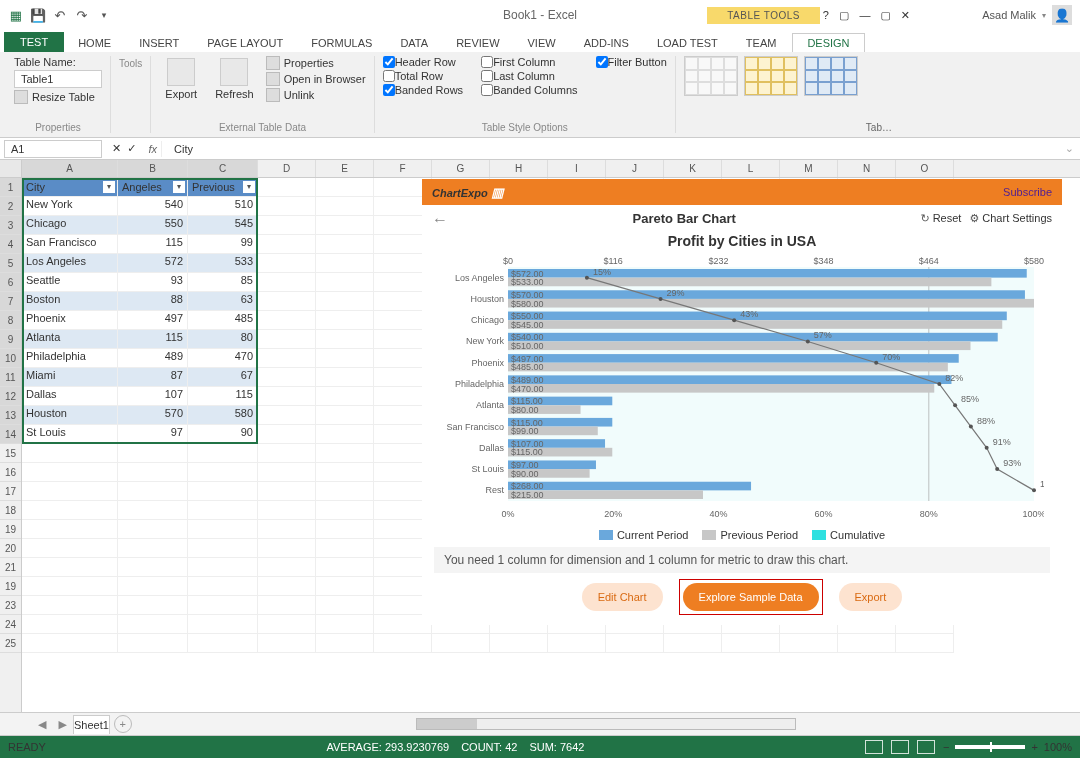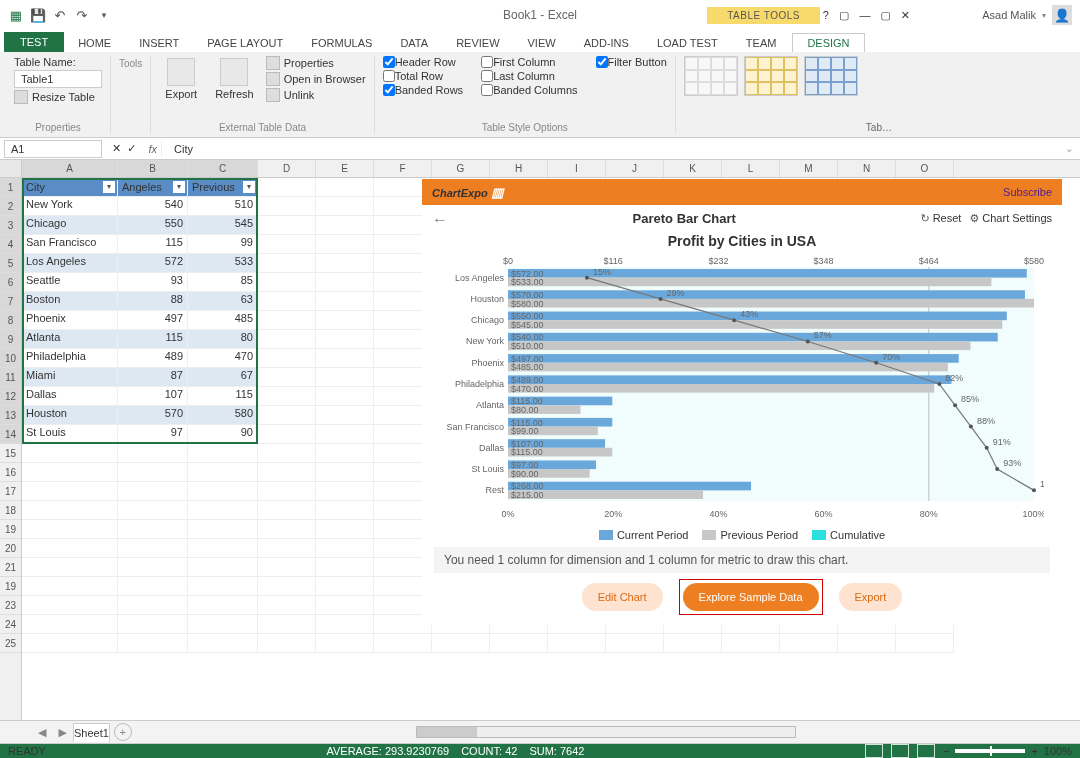--- a/index.html
+++ b/index.html
@@ -86,21 +86,21 @@
 .pb.act::after{content:"";position:absolute;inset:-4px;border:1px solid #c00}
 
 .shtabs{height:24px;background:#f3f3f3;border-top:1px solid #ccc;border-bottom:1px solid #ccc;display:flex;align-items:center}
 .stabspace{width:32px}
 .shtab{background:#fff;border:1px solid #ccc;border-bottom:none;padding:3px 0;font-size:11px;font-weight:400}
 .addsh{width:18px;height:18px;border:1px solid #bbb;border-radius:50%;margin-left:4px;text-align:center;line-height:16px;color:#888;cursor:pointer}
 .hscroll{flex:1;display:flex;justify-content:center}
 .hscroll .tr{width:380px;height:12px;border:1px solid #bbb;background:#eee;position:relative}
 .hscroll .th{position:absolute;left:0;top:0;height:10px;width:60px;background:#ccc}
 
-.status{height:14px;background:#217346;color:#fff;display:flex;align-items:center;padding:0 8px;font-size:11px}
+.status{height:22px;background:#217346;color:#fff;display:flex;align-items:center;padding:0 8px;font-size:11px}
 .status .l{flex:0 0 auto}
 .status .m{flex:1;text-align:center;color:#fff}
 .status .m span{color:#fff;margin:0 6px}
 .status .r{display:flex;align-items:center;gap:8px;color:#fff}
 .vb{width:18px;height:14px;border:1px solid #fff;opacity:.8}
 .zoom{display:flex;align-items:center;gap:6px;color:#fff}
 .zoom .zt{width:70px;height:4px;background:#fff;position:relative}
 .zoom .zt .zd{position:absolute;left:50%;top:-3px;width:2px;height:10px;background:#fff}
 </style>
 </head>

